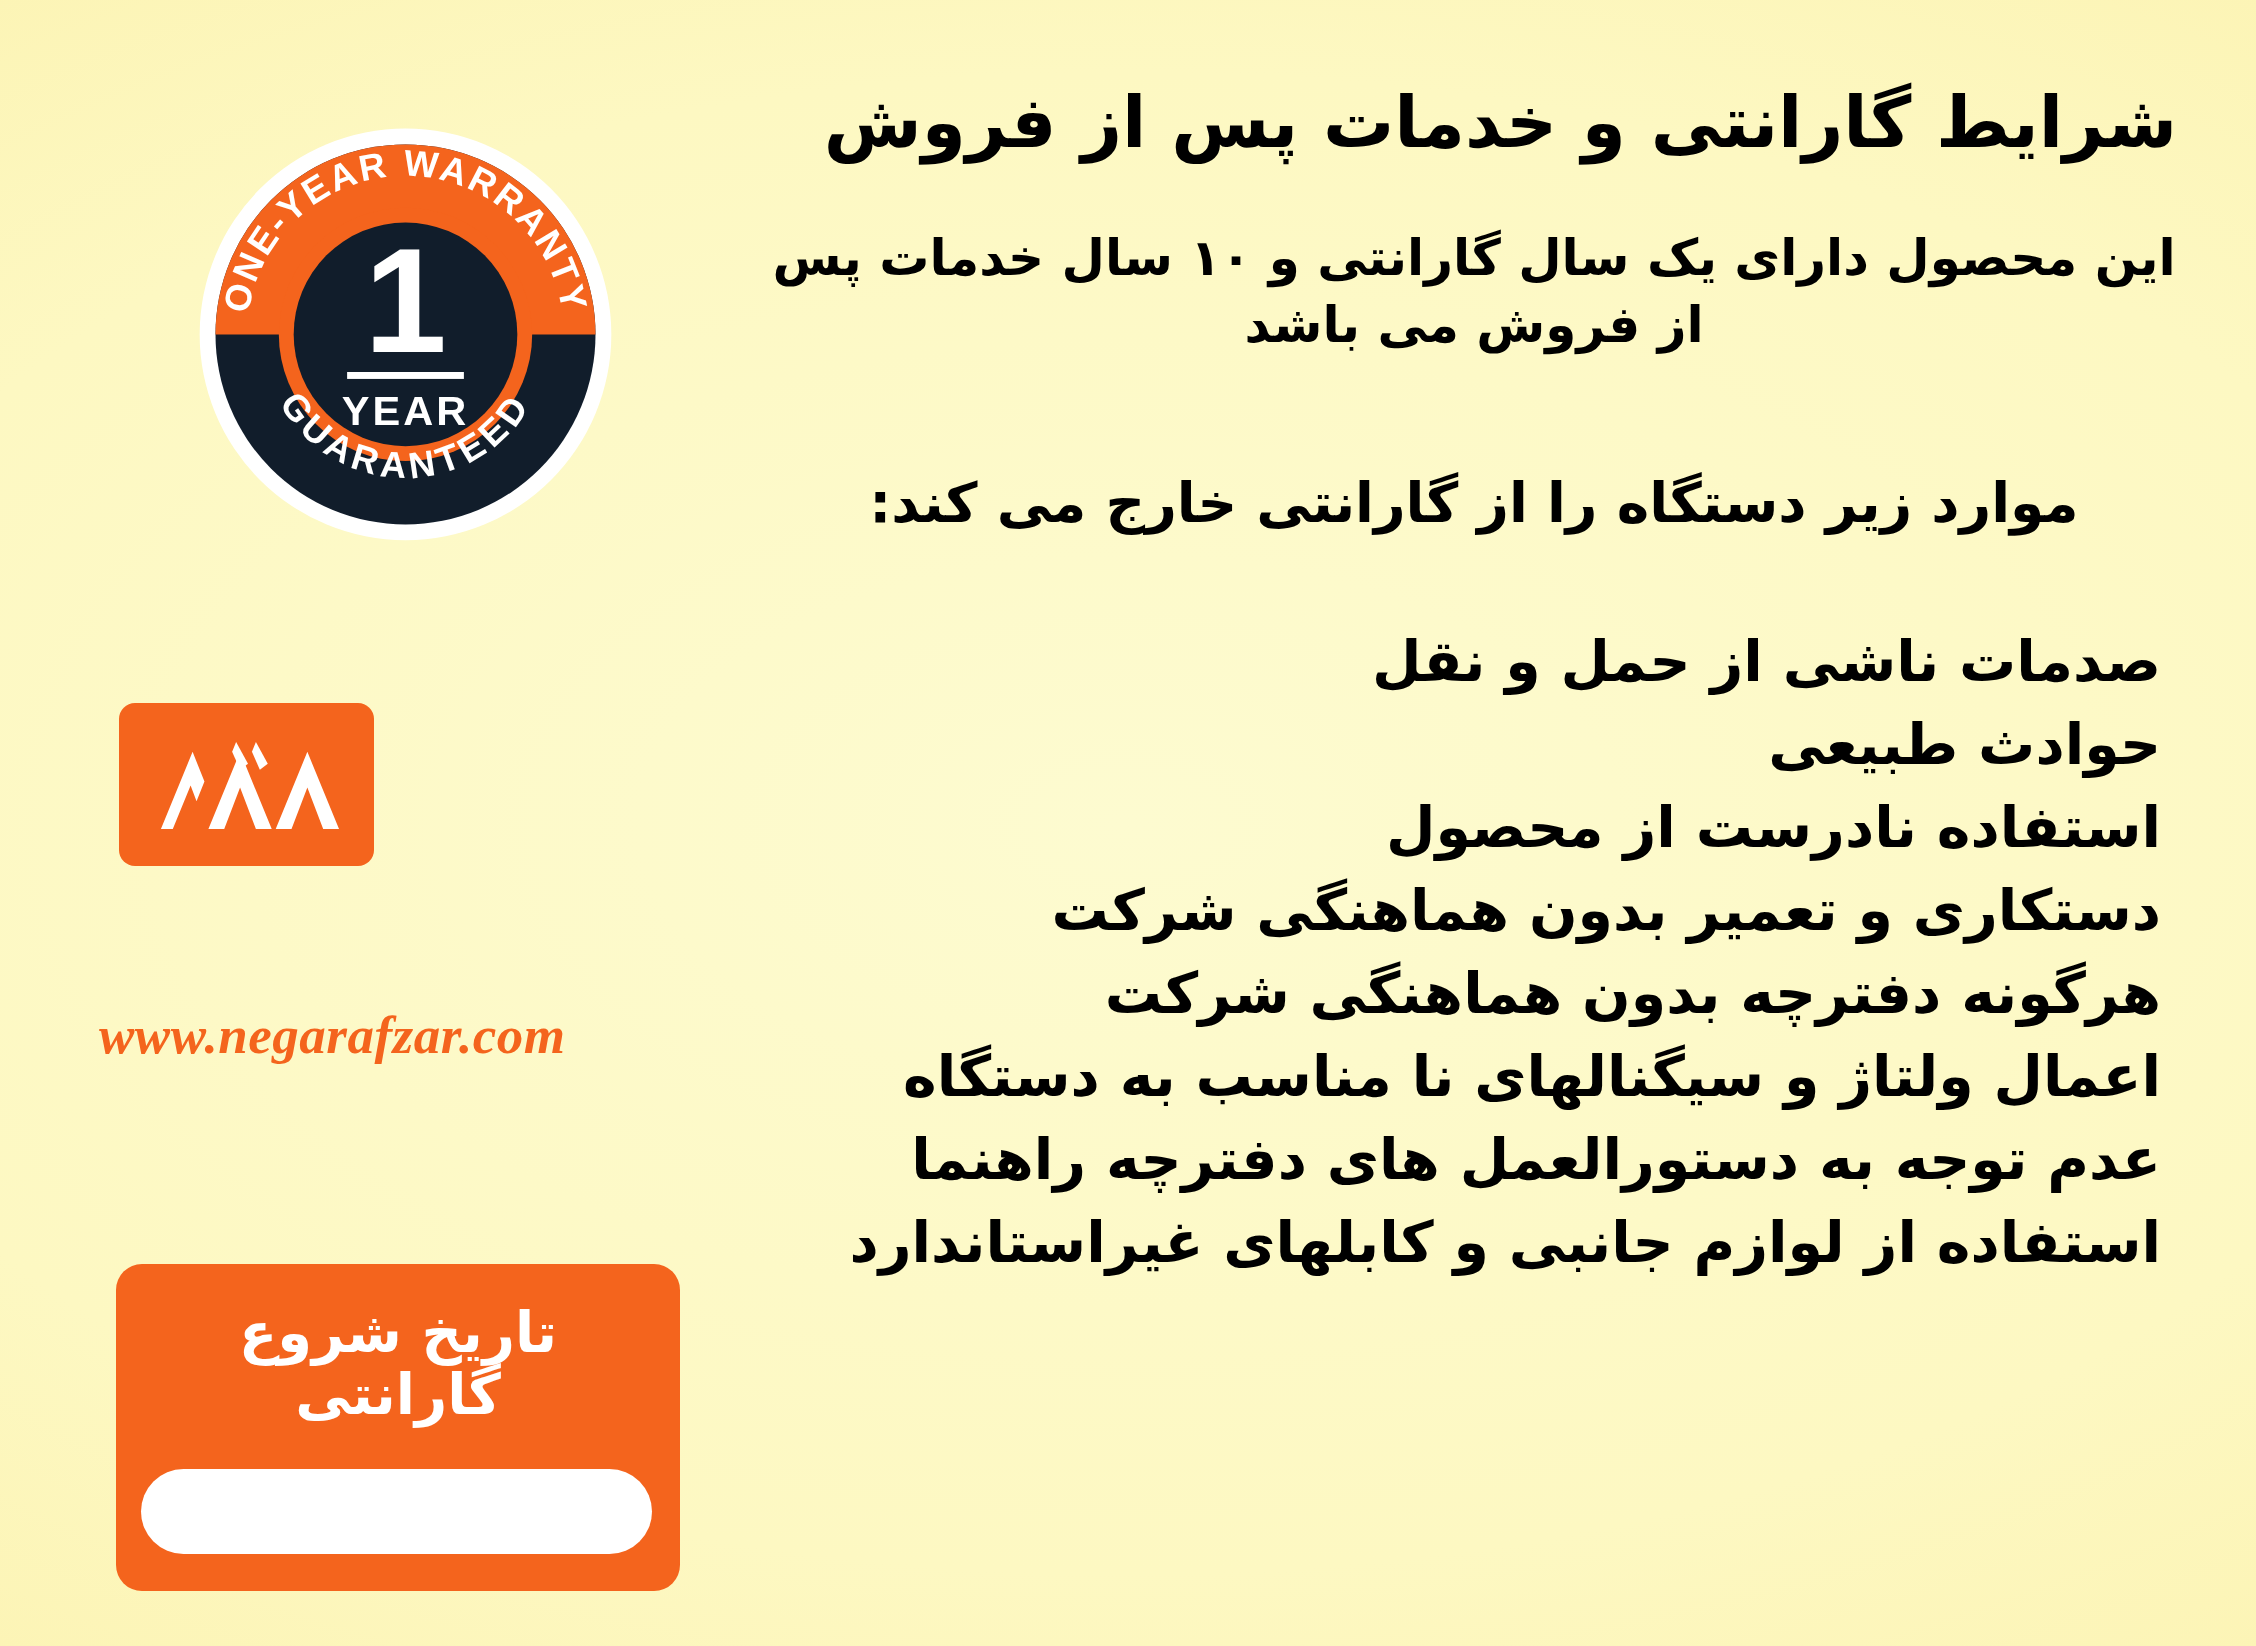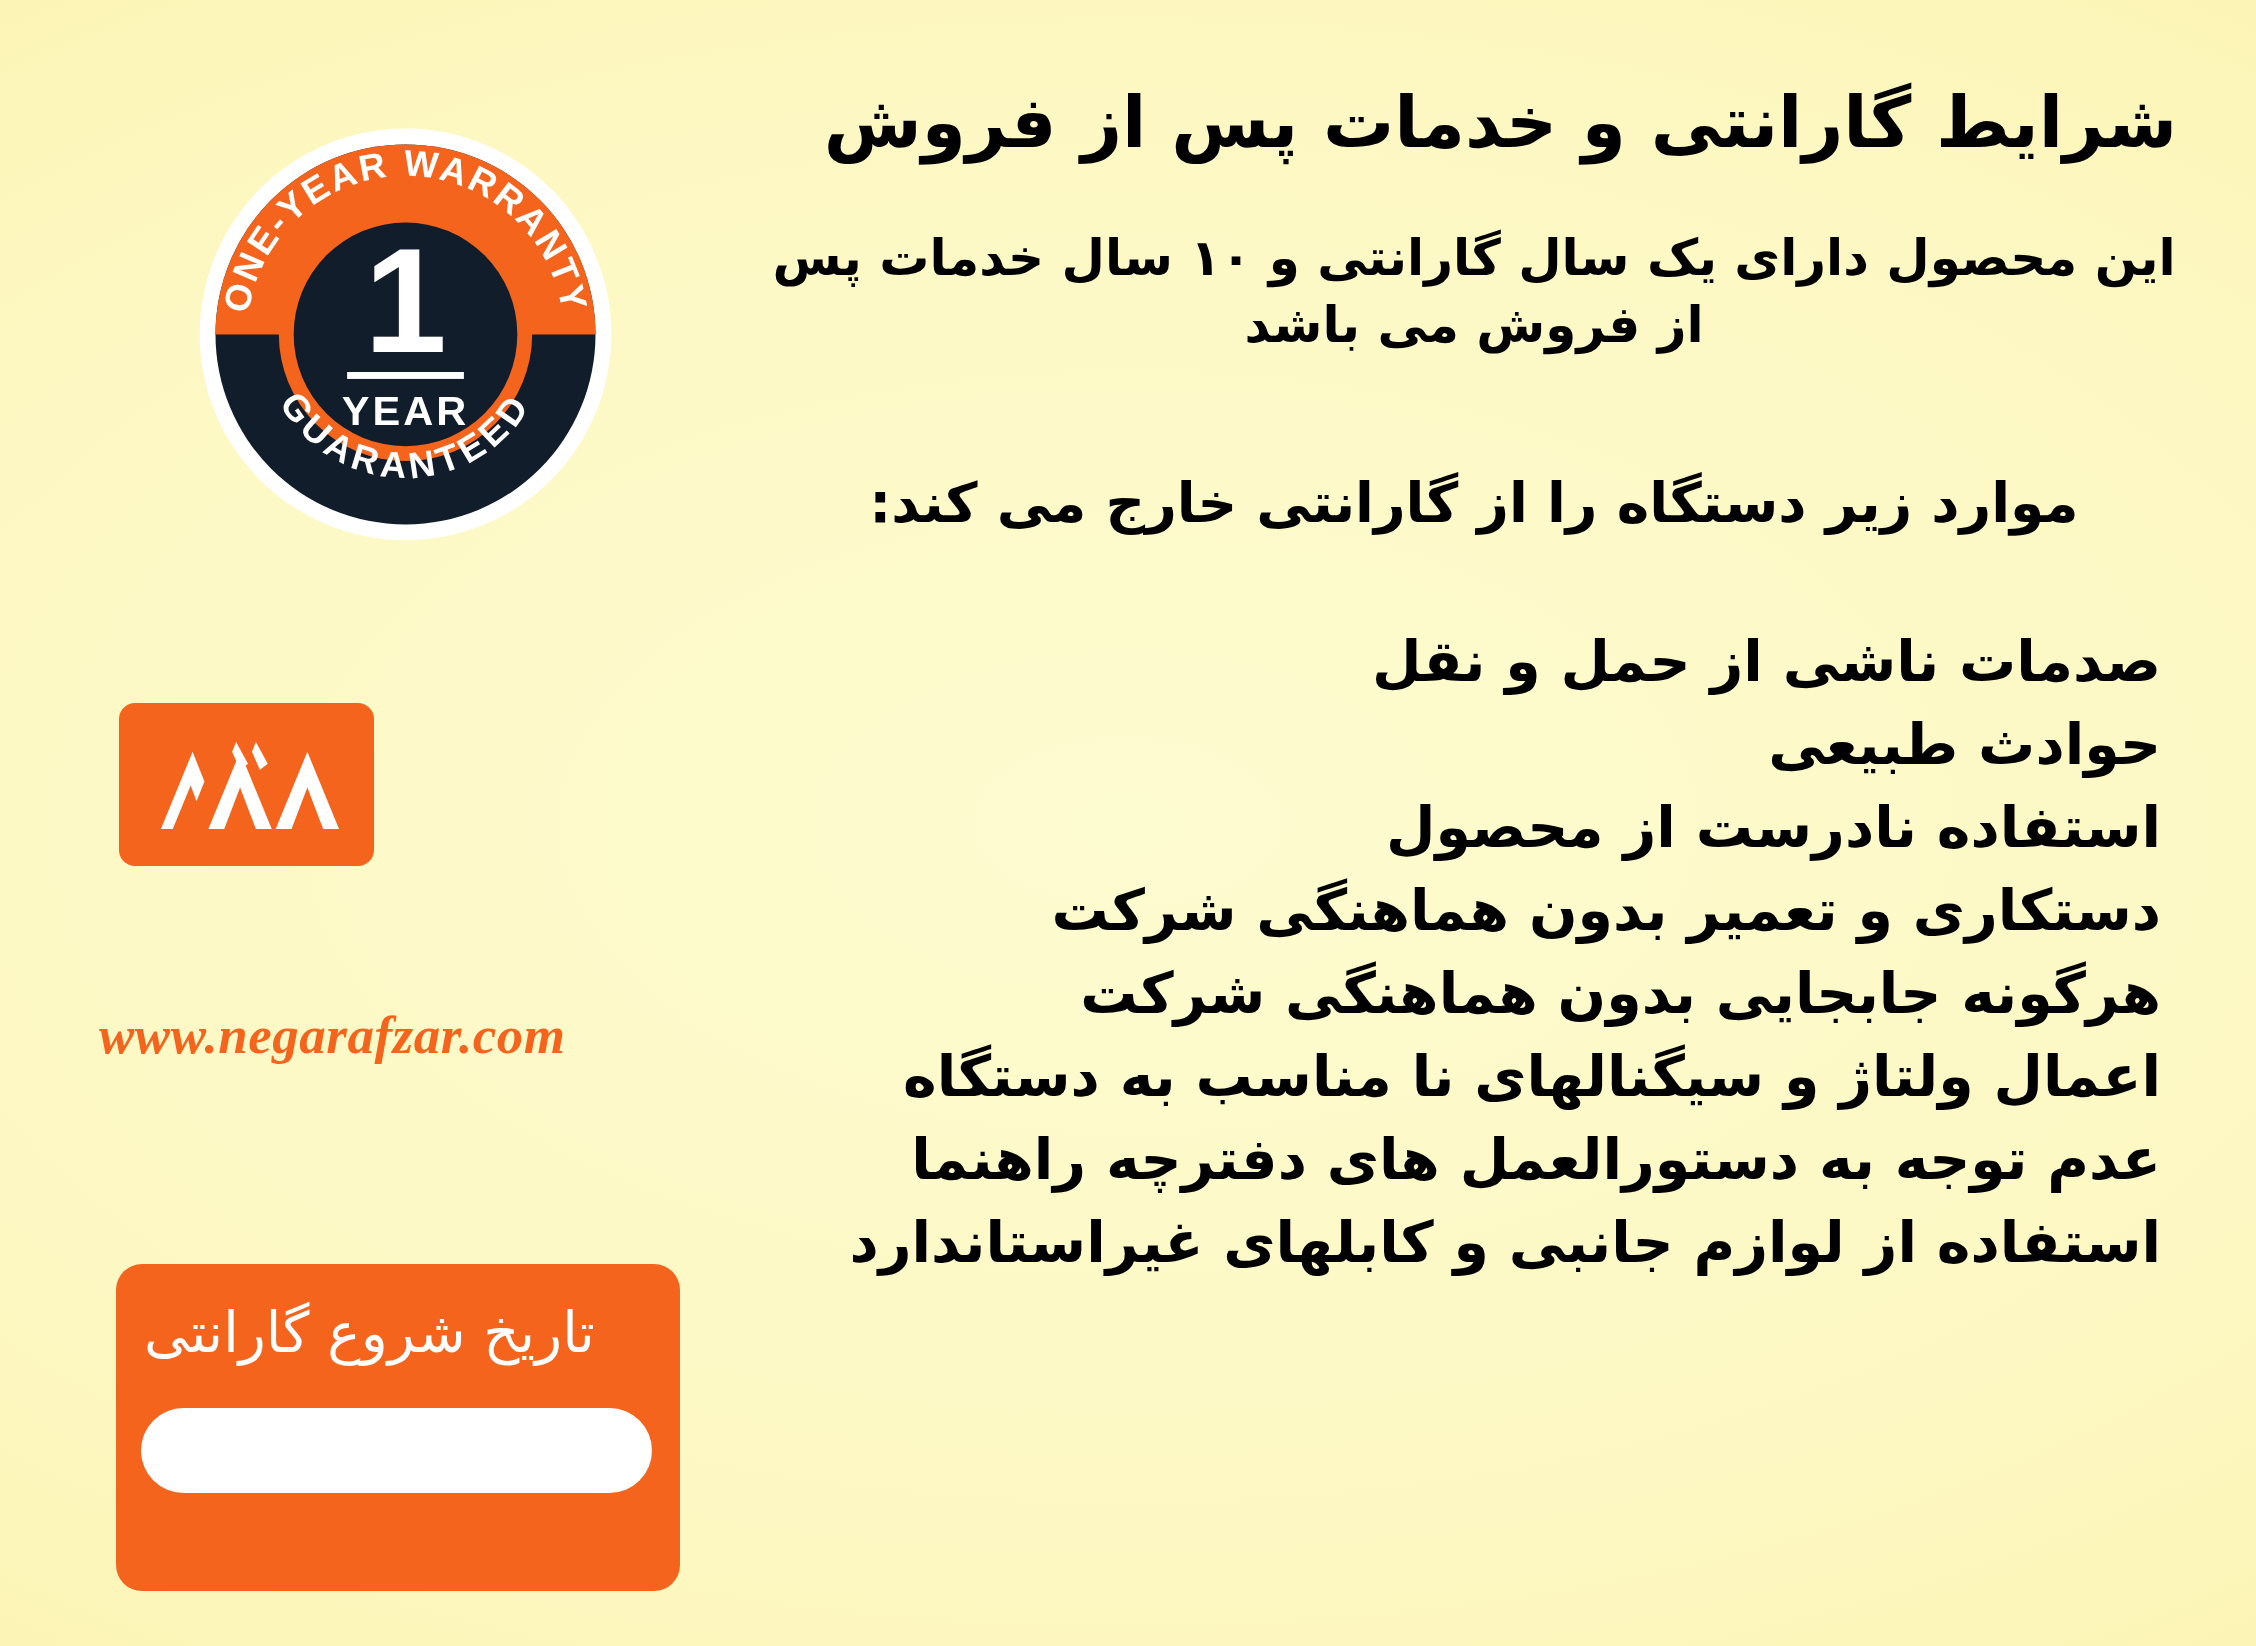--- a/index.html
+++ b/index.html
@@ -102,23 +102,23 @@
     width: 564px;
     height: 327px;
     background: #f4641d;
     border-radius: 26px;
     box-sizing: border-box;
     padding: 38px 28px 30px 28px;
   }
   .date-label {
     color: #ffffff;
     font-family: "DejaVu Sans", sans-serif;
-    font-weight: normal;
+    font-weight: bold;
     font-size: 56px;
-    text-align: left;
+    text-align: center;
     line-height: 1.1;
     direction: rtl;
   }
   .date-input {
     margin-top: 44px;
     width: 511px;
     height: 85px;
     background: #ffffff;
     border: none;
     border-radius: 43px;
@@ -255,21 +255,21 @@
   <div class="main-col">
     <h1 class="doc-title">شرایط گارانتی و خدمات پس از فروش</h1>
     <p class="lead">این محصول دارای یک سال گارانتی و ۱۰ سال خدمات پس از فروش می باشد</p>
     <p class="sub-lead">موارد زیر دستگاه را از گارانتی خارج می کند:</p>
 
     <ul class="exclusions">
       <li>صدمات ناشی از حمل و نقل</li>
       <li>حوادث طبیعی</li>
       <li>استفاده نادرست از محصول</li>
       <li>دستکاری و تعمیر بدون هماهنگی شرکت</li>
-      <li>هرگونه جابجایی بدون هماهنگی شرکت</li>
+      <li>هرگونه دفترچه بدون هماهنگی شرکت</li>
       <li>اعمال ولتاژ و سیگنالهای نا مناسب به دستگاه</li>
       <li>عدم توجه به دستورالعمل های دفترچه راهنما</li>
       <li>استفاده از لوازم جانبی و کابلهای غیراستاندارد</li>
     </ul>
   </div>
 
 </div>
 
 
 </body></html>

